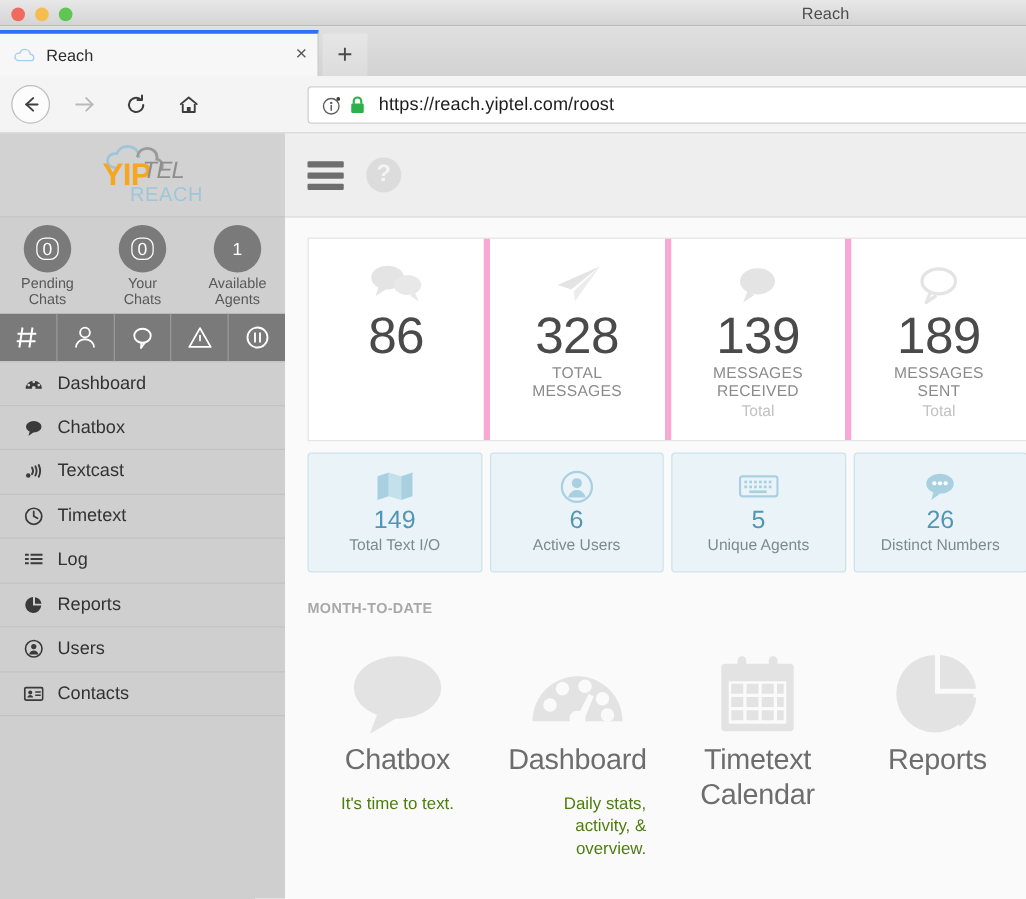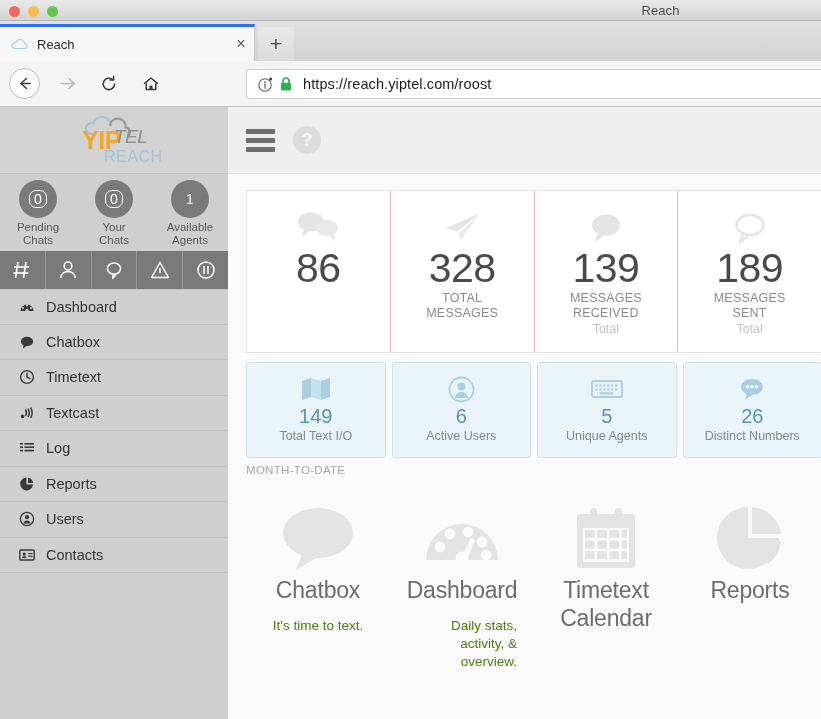--- a/index.html
+++ b/index.html
@@ -183,21 +183,21 @@
   }
 
   .content { padding: 16px 0 0 18px; }
 
   
   .cards {
     display: flex; background: #ffffff; border: 1px solid #e4e4e4;
     width: 576px; height: 163px;
   }
   .card {
-    flex: 1; border-right: 1px solid #f9a8d4;
+    flex: 1; border-right: 5px solid #f9a8d4;
     display: flex; flex-direction: column; align-items: center;
     padding-top: 12px;
   }
   .card:last-child { border-right: none; }
   .card-icon { height: 42px; display: flex; align-items: flex-end; color: #e2e2e2; }
   .card-num {
     font-size: 41px; color: #4a4a4a; font-weight: 300;
     line-height: 46px; letter-spacing: -.5px;
   }
   .card-label {
@@ -212,22 +212,22 @@
     flex: 1; background: #eaf4f8; border: 1px solid #cbe3ec;
     border-radius: 3px; height: 96px;
     display: flex; flex-direction: column; align-items: center;
     padding-top: 11px;
   }
   .mini-icon { height: 30px; color: #a9d0e0; display: flex; align-items: center; }
   .mini-num { font-size: 20px; color: #5494b4; line-height: 25px; font-weight: 400; }
   .mini-label { font-size: 12.5px; color: #7d8a90; }
 
   .mtd {
-    margin-top: 6px; font-size: 11.5px; color: #a8a8a8;
-    font-weight: 400; letter-spacing: .3px;
+    margin-top: 23px; font-size: 11.5px; color: #a8a8a8;
+    font-weight: 700; letter-spacing: .3px;
   }
 
   
   .tiles { display: flex; margin-top: 24px; width: 576px; }
   .tile {
     flex: 1; display: flex; flex-direction: column; align-items: center;
   }
   .tile-icon { height: 76px; display: flex; align-items: center; color: #e3e3e3; }
   .tile-title {
     font-size: 23px; color: #6d6d6d; font-weight: 300;
@@ -415,36 +415,36 @@
             <svg width="16" height="16" viewBox="0 0 16 16">
               <ellipse cx="8" cy="7.4" rx="6.2" ry="4.6" fill="#3a3a3a"></ellipse>
               <path d="M4.8 10.8l-1 4 4-3z" fill="#3a3a3a"></path>
             </svg>
           </span>
           <span>Chatbox</span>
         </div>
         <div class="navitem">
           <span class="ni-icon">
             <svg width="16" height="16" viewBox="0 0 16 16">
-              <circle cx="8" cy="8" r="6.4" fill="none" stroke="#3a3a3a" stroke-width="1.4"></circle>
-              <path d="M8 4.2V8l3 1.6" fill="none" stroke="#3a3a3a" stroke-width="1.4" stroke-linecap="round"></path>
-            </svg>
-          </span>
-          <span>Timetext</span>
-        </div>
-        <div class="navitem">
-          <span class="ni-icon">
-            <svg width="16" height="16" viewBox="0 0 16 16">
               <circle cx="3.6" cy="11.4" r="1.8" fill="#3a3a3a"></circle>
               <path d="M6.6 10.4a5 5 0 0 0 0-5.4" fill="none" stroke="#3a3a3a" stroke-width="1.5" stroke-linecap="round"></path>
               <path d="M9.3 11.4a8 8 0 0 0 0-7.4" fill="none" stroke="#3a3a3a" stroke-width="1.5" stroke-linecap="round"></path>
               <path d="M12 12.4a11 11 0 0 0 0-9.4" fill="none" stroke="#3a3a3a" stroke-width="1.5" stroke-linecap="round"></path>
             </svg>
           </span>
           <span>Textcast</span>
+        </div>
+        <div class="navitem">
+          <span class="ni-icon">
+            <svg width="16" height="16" viewBox="0 0 16 16">
+              <circle cx="8" cy="8" r="6.4" fill="none" stroke="#3a3a3a" stroke-width="1.4"></circle>
+              <path d="M8 4.2V8l3 1.6" fill="none" stroke="#3a3a3a" stroke-width="1.4" stroke-linecap="round"></path>
+            </svg>
+          </span>
+          <span>Timetext</span>
         </div>
         <div class="navitem">
           <span class="ni-icon">
             <svg width="16" height="16" viewBox="0 0 16 16">
               <rect x="1" y="3" width="3" height="1.6" fill="#3a3a3a"></rect>
               <rect x="1" y="6.4" width="3" height="1.6" fill="#3a3a3a"></rect>
               <rect x="1" y="9.8" width="3" height="1.6" fill="#3a3a3a"></rect>
               <rect x="5.4" y="3" width="9.6" height="1.6" fill="#3a3a3a"></rect>
               <rect x="5.4" y="6.4" width="9.6" height="1.6" fill="#3a3a3a"></rect>
               <rect x="5.4" y="9.8" width="9.6" height="1.6" fill="#3a3a3a"></rect>

